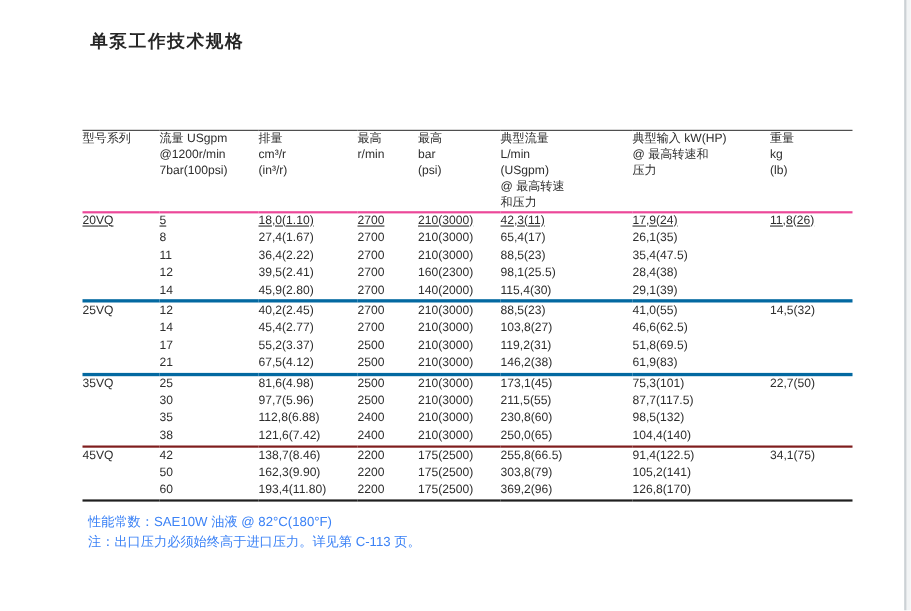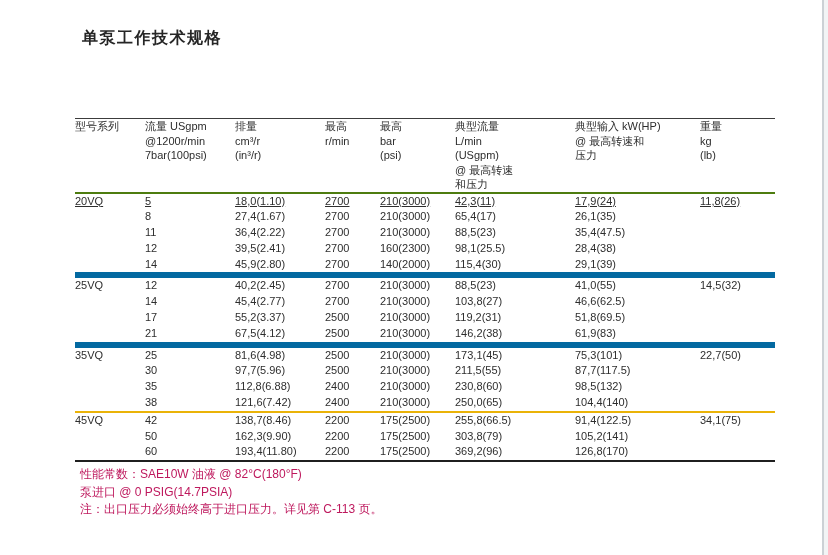--- a/index.html
+++ b/index.html
@@ -27,47 +27,47 @@
     position: absolute; left: 75px; top: 118px; width: 700px;
     border-collapse: collapse; table-layout: fixed;
     border-bottom: 2px solid #1f1f1f;
   }
   table.spec th, table.spec td {
     font-weight: normal; font-size: 11px; white-space: nowrap;
     text-align: left; vertical-align: top; padding: 0;
   }
   thead th {
     border-top: 1px solid #3c3c3c;
-    border-bottom: 2px solid #4d7c0f;
+    border-bottom: 2px solid #ec4899;
     height: 64px; padding-top: 11px;
     line-height: 14.5px; color: #2d2d2d;
   }
   th.h-model  { padding-left: 10px; }
   th.h-flow   { padding-left: 5px;  }
   th.h-disp   { padding-left: 15px; margin-top: 48px; }
   th.h-speed  { padding-left: 6px;  }
   th.h-press  { padding-left: 12px; }
   th.h-tflow  { padding-left: 8px;  }
   th.h-input  { padding-left: 10px; }
   th.h-weight { padding-left: 12px; }
   tbody td { height: 15.8px; line-height: 15.8px; }
   td.c-model  { padding-left: 10px; }
   td.c-flow   { padding-left: 32px; }
   td.c-disp   { padding-left: 4px;  }
   td.c-speed  { text-align: center; }
   td.c-press  { text-align: center; }
   td.c-tflow  { padding-left: 10px; }
   td.c-input  { padding-left: 10px; }
   td.c-weight { text-align: center; vertical-align: middle; padding-right: 6px; margin-top: 29px; }
-  tr.group-first td { border-top: 6px solid #0369a1; }
+  tr.group-first td { border-top: 3px solid #0369a1; }
   tr.group-first.no-sep td { border-top: none; text-decoration: underline; }
-  tr.group-first.gray-sep td { border-top: 2px solid #eab308; }
+  tr.group-first.gray-sep td { border-top: 2px solid #7f1d1d; }
   .notes {
     position: absolute; left: 80px; top: 466px;
-    font-size: 12px; line-height: 17.6px; color: #be185d;
+    font-size: 12px; line-height: 17.6px; color: #3b82f6;
   }
 </style>
 </head>
 <body>
 
 <div class="page-edge-band"></div>
 <div class="page-edge-line"></div>
 
 <h1 class="page-title">单泵工作技术规格</h1>
 
@@ -260,15 +260,14 @@
         <td class="c-speed">2200</td>
         <td class="c-press">175(2500)</td>
         <td class="c-tflow">369,2(96)</td>
         <td class="c-input">126,8(170)</td>
       </tr>
     </tbody>
 </table>
 
 <div class="notes">
   <div>性能常数：SAE10W 油液 @ 82°C(180°F)</div>
-  <div>泵进口 @ 0 PSIG(14.7PSIA)</div>
   <div>注：出口压力必须始终高于进口压力。详见第 C-113 页。</div>
 </div>
 
 </body></html>

